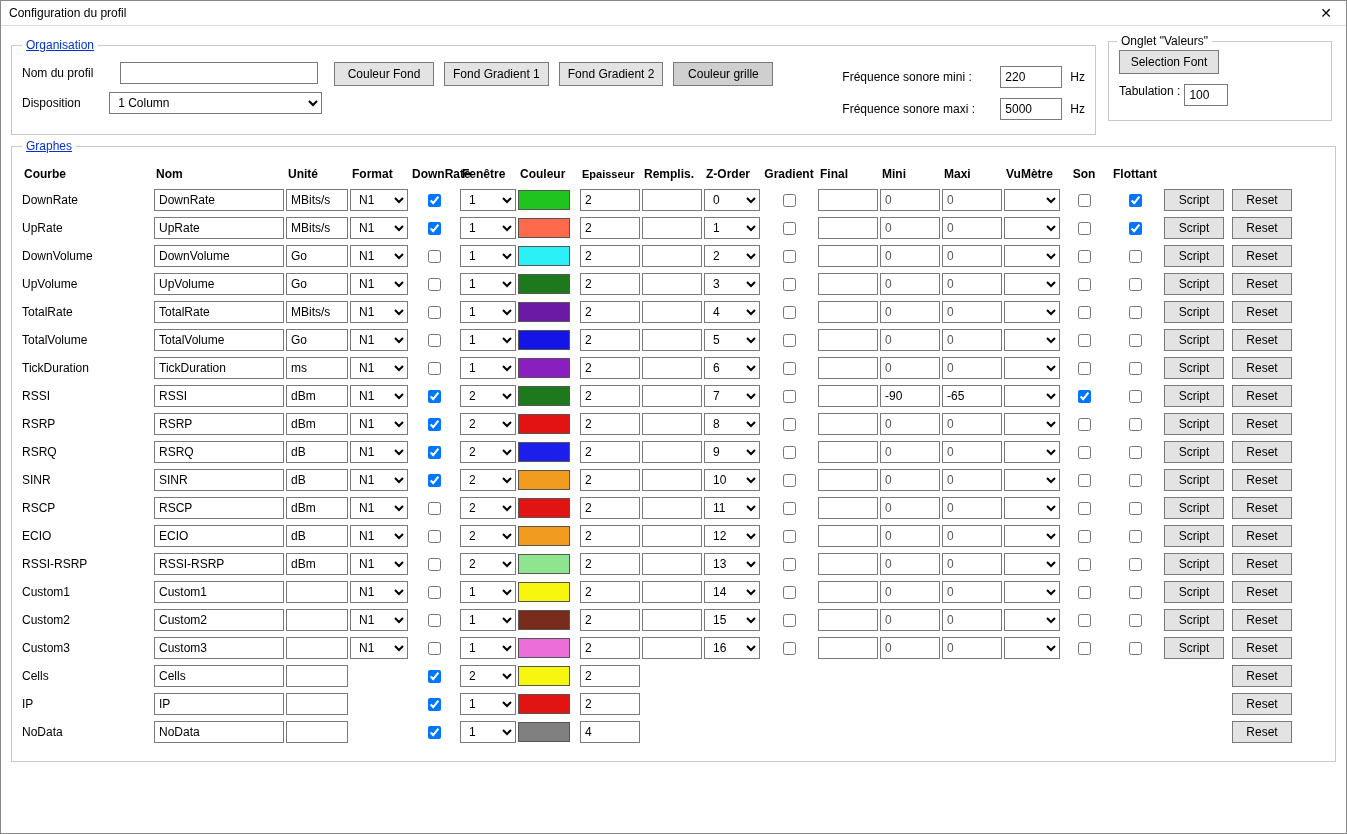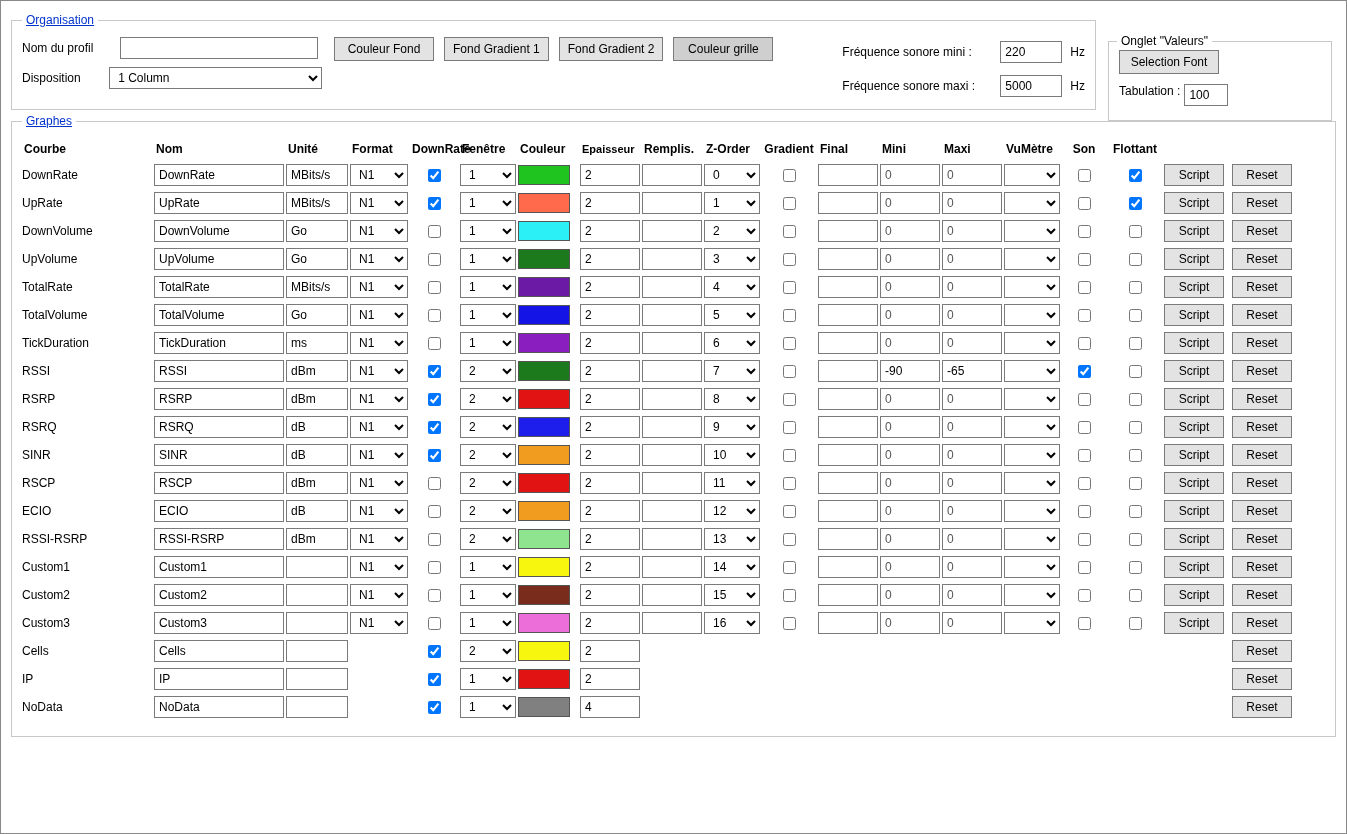--- a/index.html
+++ b/index.html
@@ -77,21 +77,21 @@
     background: #e3e3e3;
     height: 24px;
     font: inherit;
     cursor: pointer;
     padding: 2px 8px;
     min-width: 100px;
   }
   .btn-primary {
     border: 2px solid #333;
   }
-  .freq-col { display:flex; flex-direction:column; gap:10px; margin-left:30px; margin-top:4px;justify-content:space-between;}
+  .freq-col { display:flex; flex-direction:column; gap:10px; margin-left:30px; margin-top:4px;}
   .freq-row { display:flex; align-items:center; gap:8px; }
   .freq-lbl { width: 150px; }
   .values-box {
     border: 1px solid #c8c8c8;
     position: absolute;
     right: 14px;
     top: 40px;
     width: 224px;
     height: 80px;
     padding: 8px 10px;
@@ -139,20 +139,24 @@
     display:flex;
     justify-content:center;
     gap: 24px;
   }
   .disabled-text { color:#888; }
 </style>
 </head>
 <body>
 
 <div class="window">
+  <div class="title-bar">
+    <span>Configuration du profil</span>
+    <span class="close-btn">✕</span>
+  </div>
 
   <div class="content">
 
     <fieldset style="position:relative; margin-right:240px;">
       <legend>Organisation</legend>
       <div class="org-top">
         <div class="org-left">
           <div class="row">
             <span class="lbl">Nom du profil</span>
             <input class="txt sel-input" value="Profil par défaut" style="">

